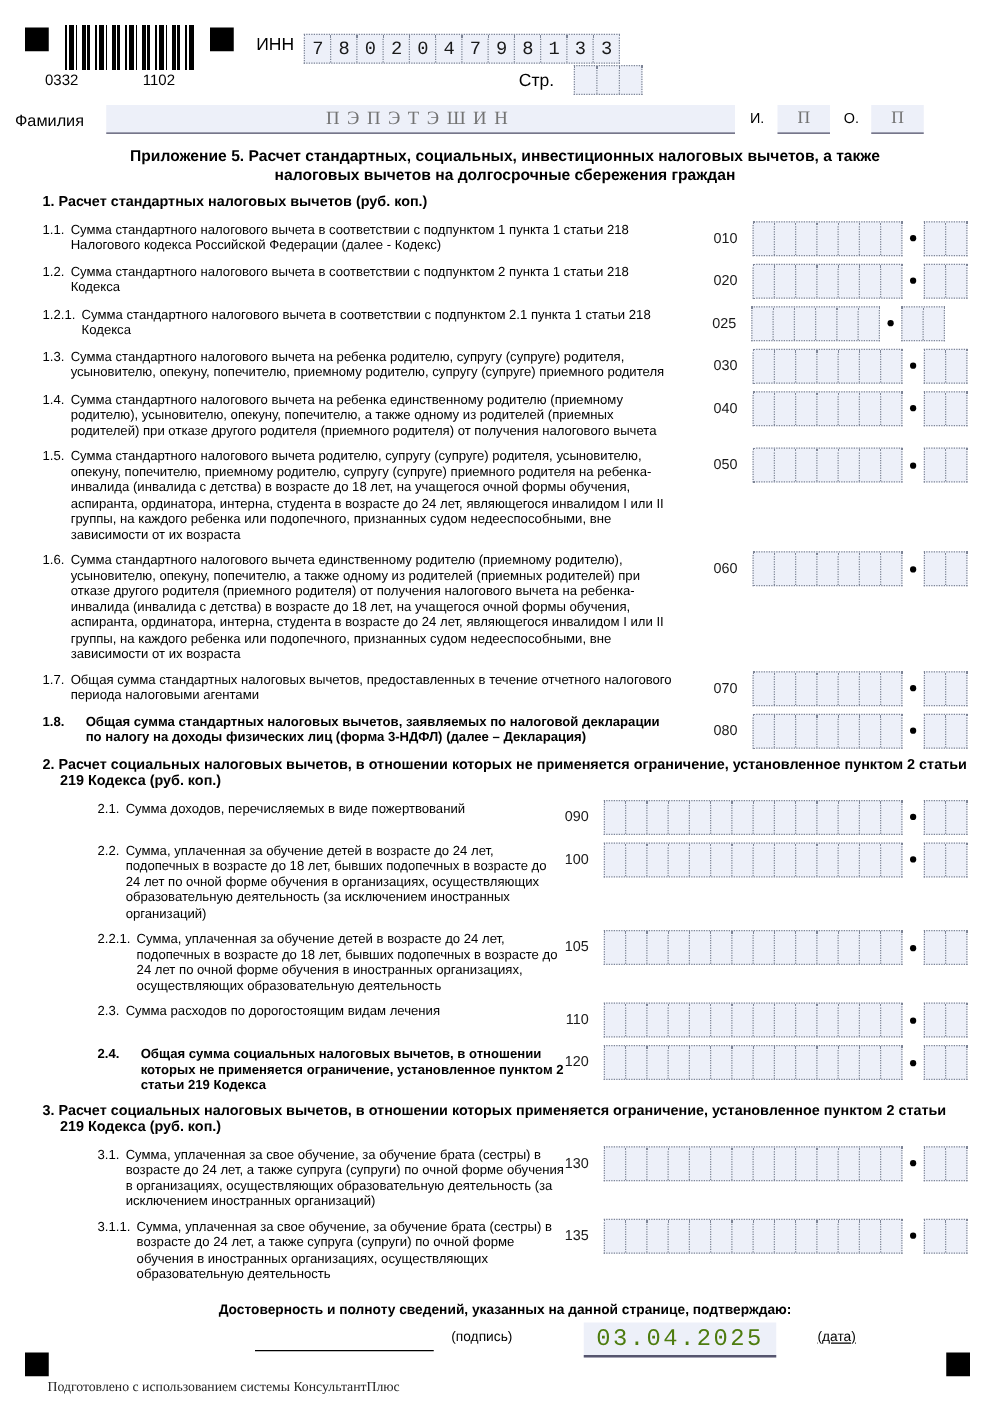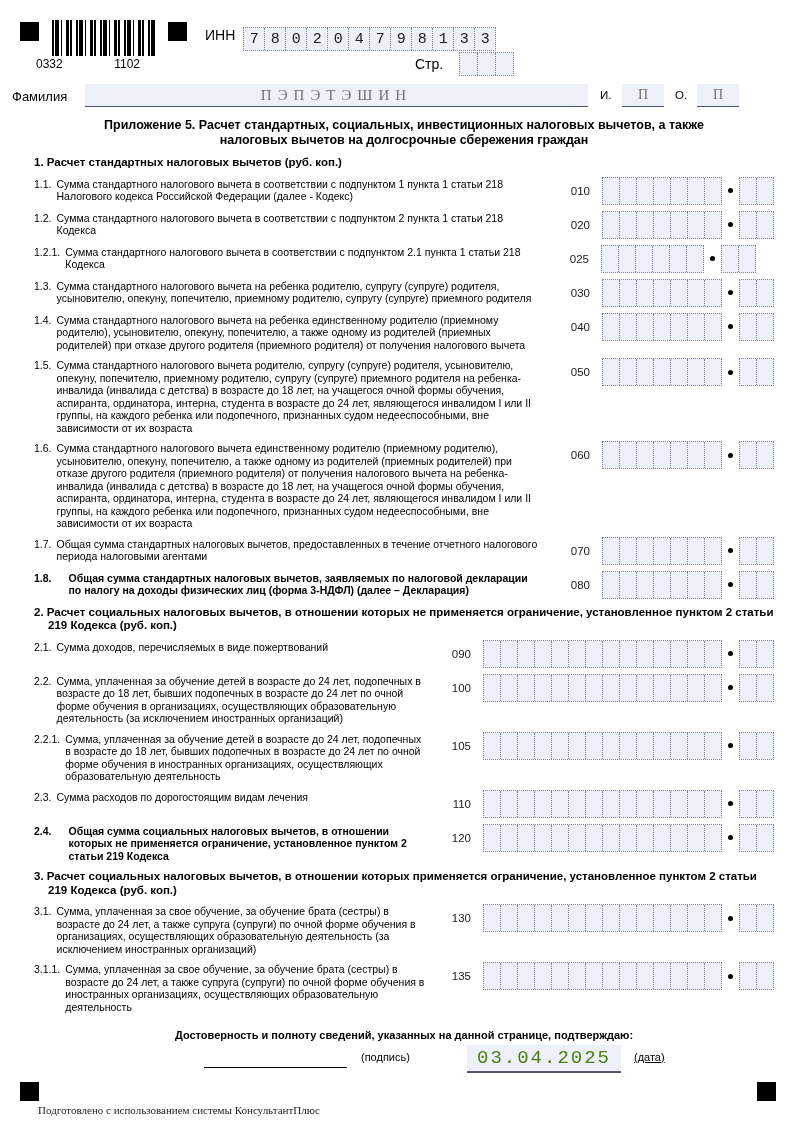--- a/index.html
+++ b/index.html
@@ -41,35 +41,35 @@
   
   .content{padding:0 20px 0 34px;}
   .title{margin:6px auto 6px;max-width:600px;text-align:center;font-size:12.5px;font-weight:bold;line-height:15px;}
   .sec-head{font-size:11.5px;font-weight:bold;line-height:13.5px;margin:8px 0 2px;
     padding-left:14px;text-indent:-14px;}
   
   .item{display:flex;align-items:flex-start;margin-top:8px;}
   .item .txt{display:flex;font-size:10.5px;line-height:12.5px;}
   .item .num{flex:none;margin-right:5px;}
   .item.narrow .txt{width:505px;}
-  .item.wide .txt{width:392px;}
+  .item.wide .txt{width:392px;margin-left:44px;}
   .item.bold .txt{font-weight:bold;gap:12px;}
   .amount{display:flex;align-items:center;margin-left:auto;flex:none;height:26px;justify-content:flex-end;}
   .amount .code{font-size:11.5px;color:#1a1a1a;margin-right:12px;}
   .amount .cellbox{height:26px;}
   .amount .dec{width:5px;height:5px;border-radius:50%;background:#000;margin:0 6px;flex:none;}
   
   .confirm{margin-top:16px;text-align:center;font-size:11px;font-weight:bold;}
   .signrow{position:relative;height:30px;margin-top:4px;font-size:11px;}
   .sig-line{position:absolute;left:170px;top:22px;width:143px;border-bottom:1.5px solid #000;height:0;}
   .sig-label{position:absolute;left:327px;top:6px;}
   .date-box{position:absolute;left:433px;top:0;width:154px;height:26px;background:#edf0f9;
     border-bottom:2px solid #55556e;display:flex;align-items:center;justify-content:center;
     font-family:"Liberation Mono",monospace;font-size:19px;letter-spacing:2px;color:#4d7c0f;}
-  .date-label{position:absolute;left:600px;top:6px;text-decoration:underline;}
+  .date-label{position:absolute;left:620px;top:6px;text-decoration:underline;}
   .sq.bl{left:20px;top:1082px;}
   .sq.br{left:757px;top:1082px;}
   .prepnote{position:absolute;left:38px;top:1104px;font-family:"Liberation Serif",serif;font-size:11px;color:#222;}
 </style>
 </head>
 <body>
 
 <div class="page">
 
   <div class="hdr">

